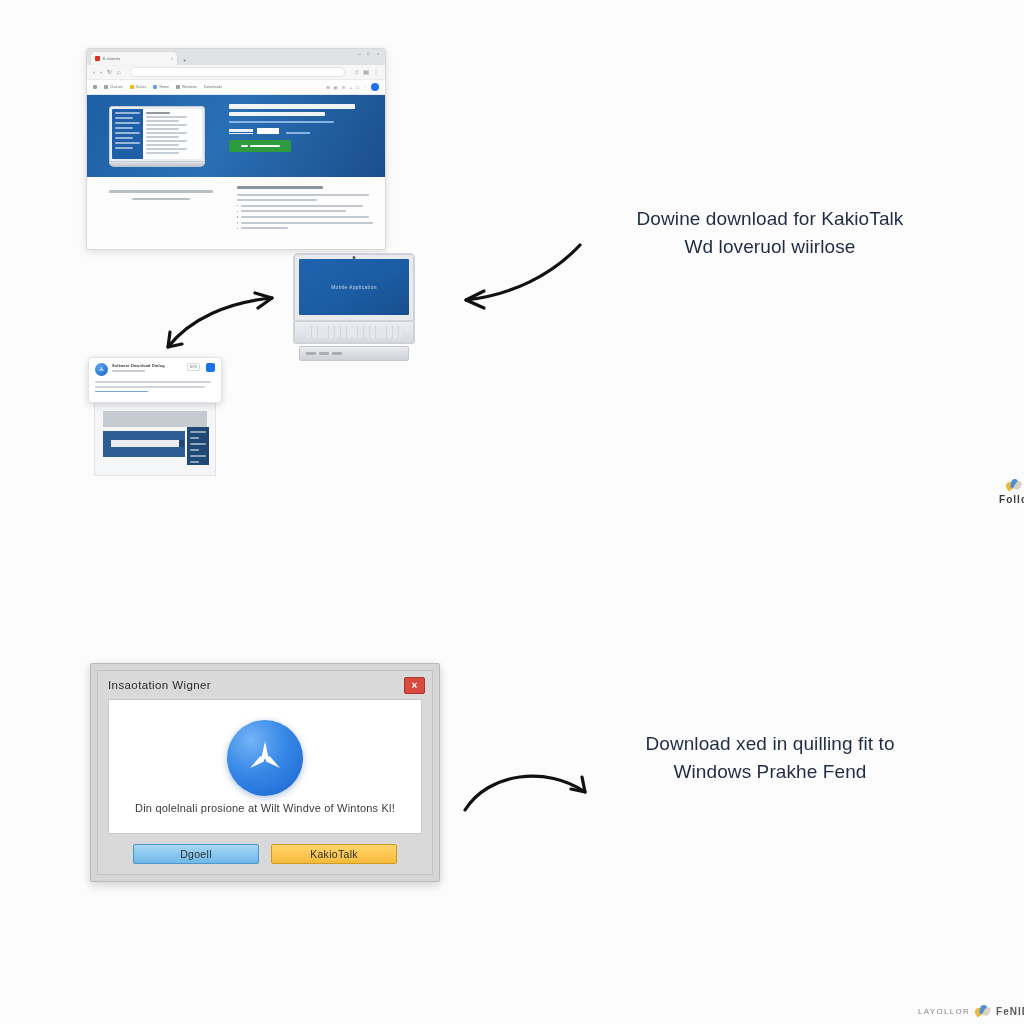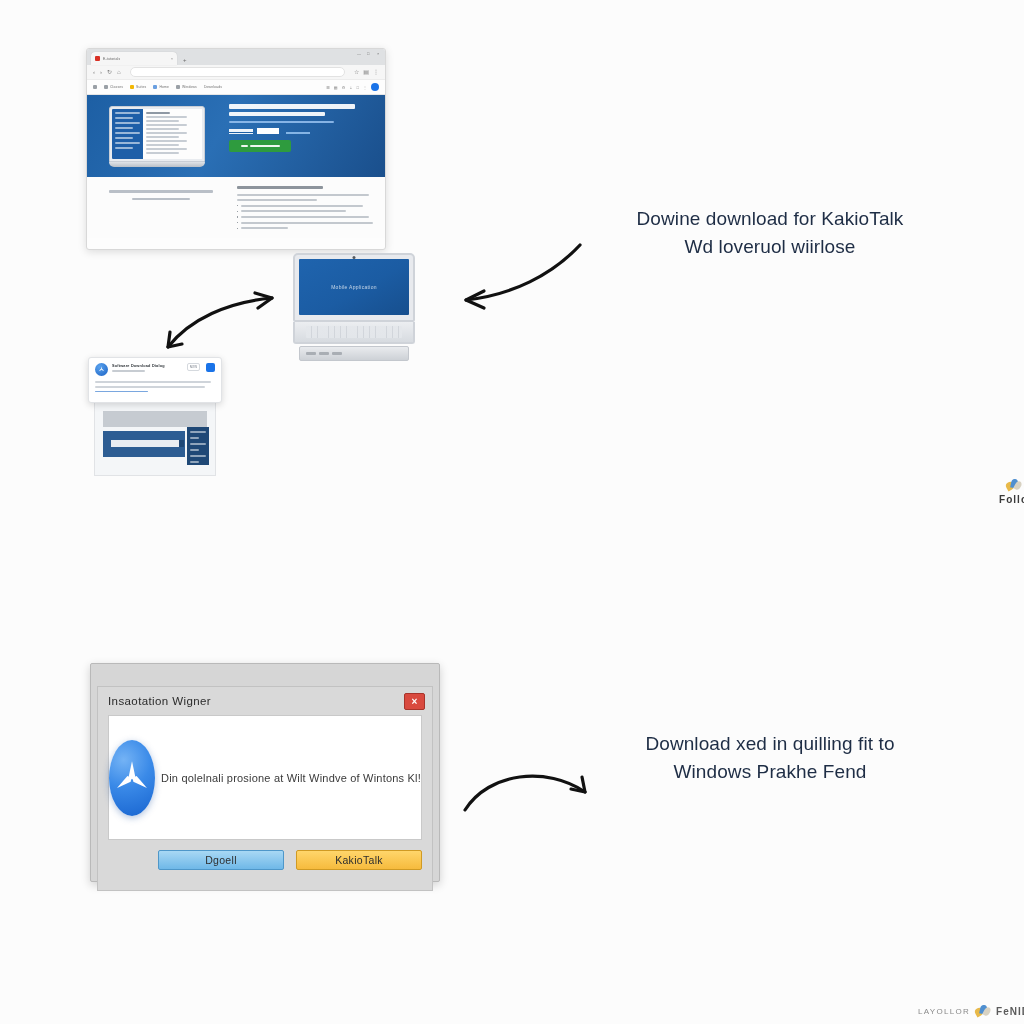--- a/index.html
+++ b/index.html
@@ -125,33 +125,33 @@
   .mc-right .rw{height:2px;background:rgba(255,255,255,.5);margin:4px 3px;border-radius:1px;}
   .mc-right .rw.s{width:40%;}
 
   
   .installer{
     position:absolute;left:90px;top:663px;width:336px;height:205px;
     background:#d6d6d6;border:1px solid #b9b9b9;border-radius:2px;
     box-shadow:0 3px 10px rgba(0,0,0,.18);padding:6px;
   }
   .ins-frame{background:#d9d9d9;border:1px solid #c2c2c2;height:100%;box-sizing:border-box;
-             display:flex;flex-direction:column;padding:8px 10px 20px;position:relative;margin-top:16px;}
+             display:flex;flex-direction:column;padding:8px 10px 10px;position:relative;}
   .ins-title{font-size:11.5px;color:#2b2b2b;letter-spacing:.4px;}
   .ins-close{position:absolute;right:7px;top:6px;width:19px;height:15px;background:#d94a3f;border:1px solid #a8342b;
              border-radius:2px;display:flex;align-items:center;justify-content:center;color:#fff;font-size:10px;
              font-weight:bold;line-height:1;cursor:default;}
   .ins-panel{flex:1;margin-top:8px;background:#fff;border:1px solid #c9c9c9;
-             display:flex;align-items:center;justify-content:center;gap:6px;padding:8px;}
+             display:flex;flex-direction:column;align-items:center;justify-content:center;gap:6px;padding:8px;}
   .ins-icon{width:76px;height:76px;border-radius:50%;
             background:radial-gradient(circle at 32% 26%,#74b3f5 0%,#3a8ae8 42%,#1763cf 100%);
             box-shadow:0 2px 7px rgba(30,80,160,.35);display:flex;align-items:center;justify-content:center;}
   .ins-icon svg{width:46px;height:46px;}
   .ins-msg{font-size:11px;color:#3a3a3a;text-align:center;letter-spacing:.2px;white-space:nowrap;}
-  .ins-btns{display:flex;gap:12px;justify-content:flex-end;margin-top:10px;}
+  .ins-btns{display:flex;gap:12px;justify-content:center;margin-top:10px;}
   .ins-btn{width:124px;height:18px;border-radius:2px;display:flex;align-items:center;justify-content:center;
            font-size:10.5px;color:#2e2e2e;letter-spacing:.3px;cursor:default;}
   .ins-btn.primary{background:linear-gradient(#a8d8f4,#6fb8e8);border:1px solid #4e97c9;}
   .ins-btn.secondary{background:linear-gradient(#ffd66b,#f6bb3d);border:1px solid #d09a23;}
 
   
   .caption{position:absolute;text-align:center;color:#1e2d45;font-size:19px;line-height:28px;letter-spacing:.1px;}
   .caption .l2{display:block;}
   #caption-top{left:590px;top:205px;width:360px;}
   #caption-bottom{left:590px;top:730px;width:360px;}

